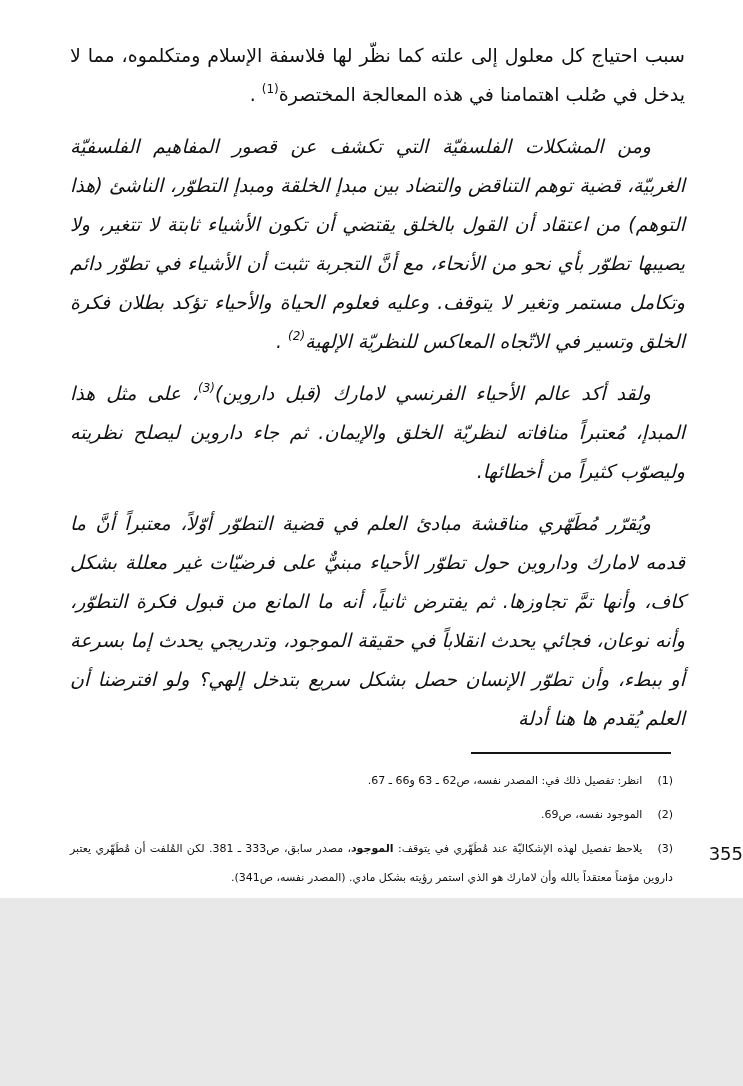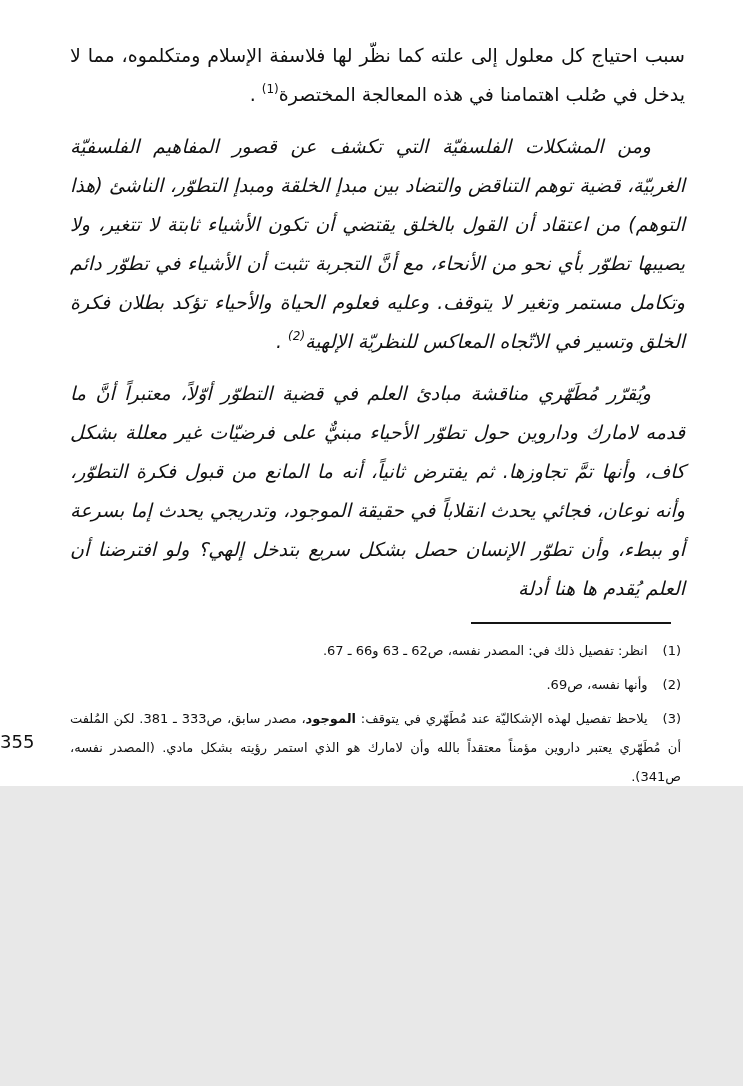--- a/index.html
+++ b/index.html
@@ -1,19 +1,19 @@
 <!DOCTYPE html>
 <html lang="ar"><head>
 <meta charset="utf-8">
 <style>
   html,body{margin:0;padding:0;}
   body{background:#e8e8e8;}
   .page{
     position:relative;
-    width:743px;height:786px;
+    width:743px;height:898px;
     margin:0 auto;
     background:#ffffff;
     font-family:"DejaVu Sans",sans-serif;
     color:#101010;
     overflow:hidden;
   }
   .text-block{
     position:absolute;
     top:36px;right:58px;left:70px;
     direction:rtl;
@@ -34,56 +34,57 @@
     margin-top:14px;
     direction:rtl;
   }
   .fn-sep{
     width:200px;
     height:0;
     border-top:2px solid #141414;
     margin:0 14px 12px 0; 
   }
   p.fn{
-    margin:0 4px 5px 0;
-    font-size:13px;
+    margin:0 12px 5px 0;
+    font-size:11px;
     line-height:29px;
     text-align:justify;
   }
   .fn-marker{display:inline-block;}
   .fn-gap{display:inline-block;width:15px;}
   .fn-bold{font-weight:bold;}
   .page-num{
     position:absolute;
     bottom:34px;left:0;right:0;
-    text-align:left;
+    text-align:right;
     font-size:18px;
     color:#101010;
   }
 </style>
 </head>
 <body>
 
 <div class="page">
 
   <div class="text-block">
 
     <p class="para"><span>سبب احتياج كل معلول إلى علته كما نظّر لها فلاسفة الإسلام ومتكلموه، مما لا يدخل في صُلب اهتمامنا في هذه المعالجة المختصرة</span><sup class="fnref">(1)</sup><span> .</span></p>
 
     <p class="para indented"><span>ومن المشكلات الفلسفيّة التي تكشف عن قصور المفاهيم الفلسفيّة الغربيّة، قضية توهم التناقض والتضاد بين مبدإ الخلقة ومبدإ التطوّر، الناشئ (هذا التوهم) من اعتقاد أن القول بالخلق يقتضي أن تكون الأشياء ثابتة لا تتغير، ولا يصيبها تطوّر بأي نحو من الأنحاء، مع أنَّ التجربة تثبت أن الأشياء في تطوّر دائم وتكامل مستمر وتغير لا يتوقف. وعليه فعلوم الحياة والأحياء تؤكد بطلان فكرة الخلق وتسير في الاتّجاه المعاكس للنظريّة الإلهية</span><sup class="fnref">(2)</sup><span> .</span></p>
 
+    <p class="para indented"><span>ولقد أكد عالم الأحياء الفرنسي لامارك (قبل داروين)</span><sup class="fnref">(3)</sup><span>، على مثل هذا المبدإ، مُعتبراً منافاته لنظريّة الخلق والإيمان. ثم جاء داروين ليصلح نظريته وليصوّب كثيراً من أخطائها.</span></p>
 
     <p class="para indented"><span>ويُقرّر مُطَهّري مناقشة مبادئ العلم في قضية التطوّر أوّلاً، معتبراً أنَّ ما قدمه لامارك وداروين حول تطوّر الأحياء مبنيٌّ على فرضيّات غير معللة بشكل كاف، وأنها تمَّ تجاوزها. ثم يفترض ثانياً، أنه ما المانع من قبول فكرة التطوّر، وأنه نوعان، فجائي يحدث انقلاباً في حقيقة الموجود، وتدريجي يحدث إما بسرعة أو ببطء، وأن تطوّر الإنسان حصل بشكل سريع بتدخل إلهي؟ ولو افترضنا أن العلم يُقدم ها هنا أدلة</span></p>
 
     <div class="footnotes">
       <div class="fn-sep"></div>
 
       <p class="fn"><span class="fn-marker">(1)</span><span class="fn-gap"></span><span>انظر: تفصيل ذلك في: المصدر نفسه، ص62 ـ 63 و66 ـ 67.</span></p>
 
-      <p class="fn"><span class="fn-marker">(2)</span><span class="fn-gap"></span><span>وأنها نفسه، ص69.</span></p>
+      <p class="fn"><span class="fn-marker">(2)</span><span class="fn-gap"></span><span>الموجود نفسه، ص69.</span></p>
 
       <p class="fn"><span class="fn-marker">(3)</span><span class="fn-gap"></span><span>يلاحظ تفصيل لهذه الإشكاليّة عند مُطَهّري في يتوقف: </span><span class="fn-bold">الموجود</span><span>، مصدر سابق، ص333 ـ 381. لكن المُلفت أن مُطَهّري يعتبر داروين مؤمناً معتقداً بالله وأن لامارك هو الذي استمر رؤيته بشكل مادي. (المصدر نفسه، ص341).</span></p>
     </div>
 
   </div>
 
   <div class="page-num">355</div>
 
 </div>
 

